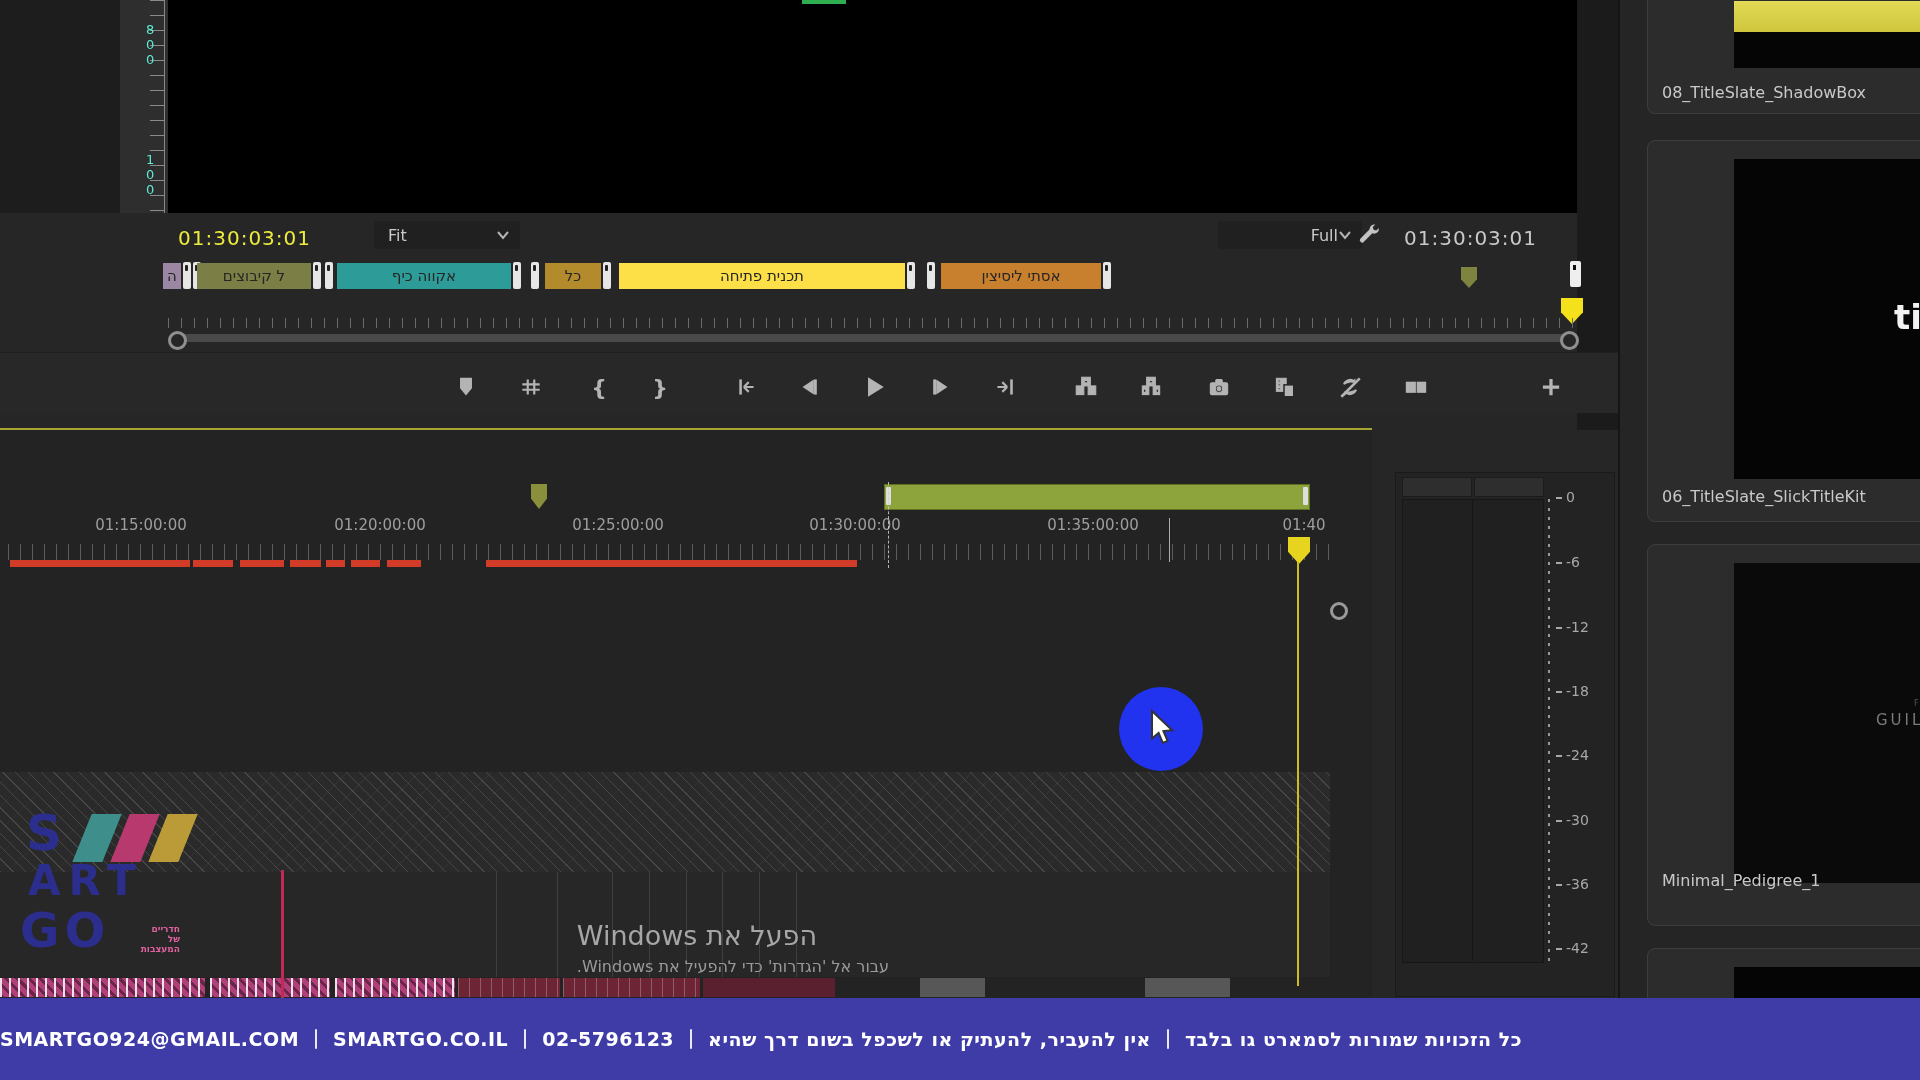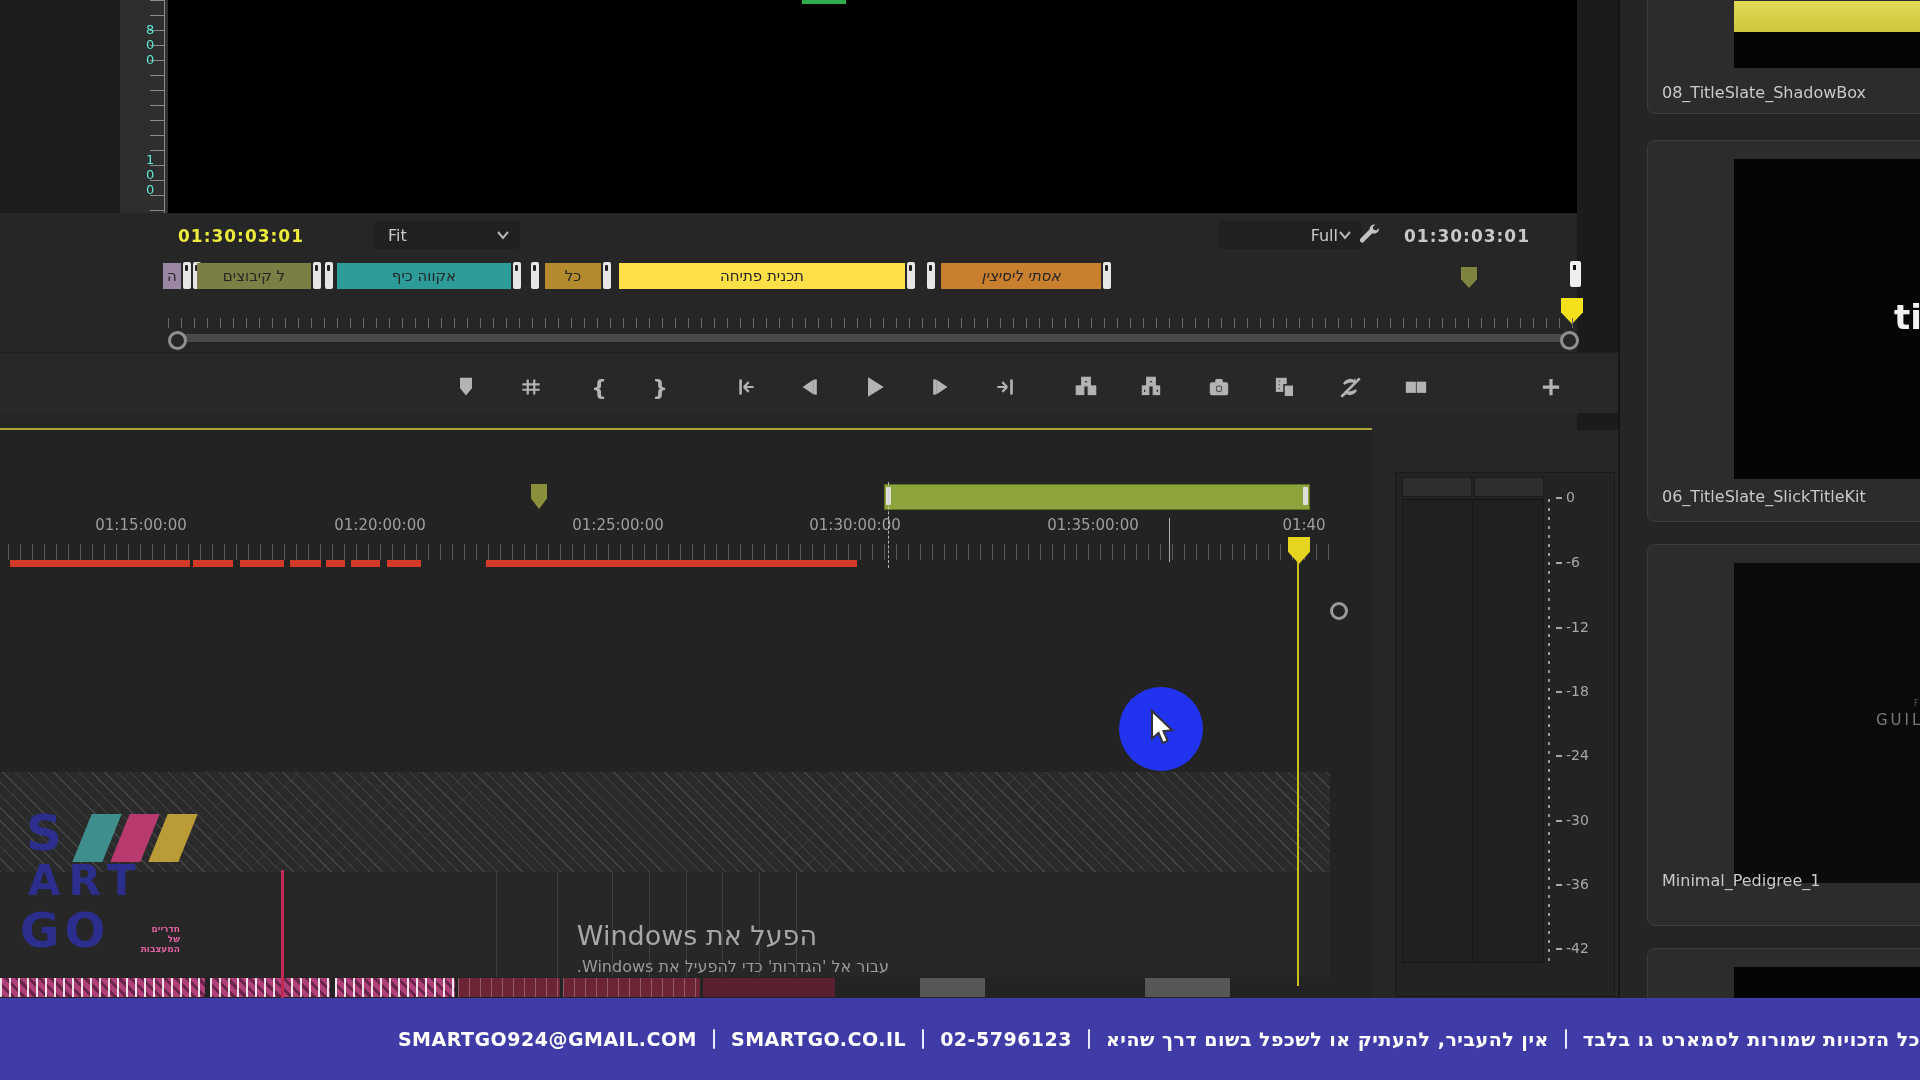--- a/index.html
+++ b/index.html
@@ -12,36 +12,36 @@
   .left-col{left:0;top:0;width:120px;height:213px;background:#1d1d1d;}
   .vruler{left:120px;top:0;width:48px;height:213px;background:#2e2e2e;}
   .vruler-line{left:44px;top:0;width:1px;height:213px;background:#8a8a8a;}
   .vruler-ticks{left:30px;top:0;width:14px;height:213px;
      background:repeating-linear-gradient(180deg,#8a8a8a 0 1px,transparent 1px 15px);}
   .vruler-num{left:6px;width:14px;color:#5eead4;font-size:13px;line-height:15px;text-align:left;word-break:break-all;margin-left:20px;}
   .video{left:168px;top:0;width:1409px;height:213px;background:#000;}
   .video-sliver{left:634px;top:0;width:44px;height:4px;background:#2fae4f;}
   .mon-gap{left:1577px;top:0;width:41px;height:430px;background:#1b1b1b;}
 
-  .tc{font-weight:bold;font-size:17px;letter-spacing:1px;}
+  .tc{font-weight:normal;font-size:20px;letter-spacing:1px;}
   .tc-left{left:178px;top:226px;color:#ecec3d;}
   .tc-right{left:1404px;top:226px;color:#c9c9c9;}
   .select{top:221px;height:28px;background:#202020;border-radius:3px;color:#c9c9c9;
           font-size:16px;display:flex;align-items:center;padding:0 10px 0 14px;justify-content:space-between;}
   .sel-fit{left:374px;width:122px;text-align:center;}
   .sel-full{left:1218px;width:120px;justify-content:flex-end;}
   .chev svg{display:block;}
   .wrench{left:1354px;top:222px;width:27px;height:27px;}
   .wrench svg{width:27px;height:27px;fill:#c2c2c2;}
 
   
   .clip{top:263px;height:26px;position:absolute;display:flex;align-items:center;justify-content:center;
         color:#26262б;color:#262626;font-size:15px;overflow:hidden;white-space:nowrap;}
   .c-purple{background:#9b87a3;} .c-olive{background:#7b7f45;} .c-teal{background:#2d9c99;}
-  .c-gold{background:#b38b2d;} .c-red{background:#fde047;} .c-orange{background:#c87f2e;font-style:italic;}
+  .c-gold{background:#b38b2d;} .c-red{background:#fde047;} .c-orange{background:#c87f2e;}
   .bracket{position:absolute;top:262px;width:8px;height:27px;background:#e6e6e6;border-radius:2px;}
   .bracket::after{content:"";position:absolute;top:3px;left:2px;width:3px;height:6px;background:#222;border-radius:1px;}
   .mini-marker{left:1461px;top:267px;width:16px;height:21px;background:#7e8440;
      clip-path:polygon(0 0,100% 0,100% 58%,50% 100%,0 58%);}
   .end-bracket{left:1570px;top:261px;width:11px;height:26px;background:#efefef;border-radius:2px;}
   .end-bracket::after{content:"";position:absolute;top:4px;left:3px;width:3px;height:5px;background:#111;}
   .mini-playhead{left:1561px;top:298px;width:22px;height:26px;background:#f4e11c;
      clip-path:polygon(0 0,100% 0,100% 55%,50% 100%,0 55%);}
   .mini-ruler{left:168px;top:318px;width:1409px;height:10px;
      background:repeating-linear-gradient(90deg,#696969 0 1px,transparent 1px 13px);}
@@ -114,21 +114,21 @@
   .rpanel{left:1618px;top:0;width:302px;height:998px;background:#252525;border-left:2px solid #151515;position:absolute;}
   .card{position:absolute;left:27px;width:320px;border:1px solid #3d3d3d;border-radius:8px;background:#2c2c2c;}
   .thumb{position:absolute;left:86px;background:#050505;}
   .card-label{position:absolute;left:14px;font-size:16px;color:#c9c9c9;white-space:nowrap;}
   .thumb-yellow{background:linear-gradient(180deg,#e3da55 0,#cfc63e 100%);}
   .tit-text{position:absolute;color:#f2f2f2;font-weight:800;font-size:34px;}
   .guiller{position:absolute;color:#7a7a7a;font-size:15px;letter-spacing:3px;}
   .guiller-sm{position:absolute;color:#555;font-size:8px;letter-spacing:1px;}
 
   
-  .banner{left:0;top:998px;width:1920px;height:82px;background:#3f3ba7;display:flex;align-items:center;justify-content:flex-end;position:absolute;}
+  .banner{left:0;top:998px;width:1920px;height:82px;background:#3f3ba7;display:flex;align-items:center;justify-content:flex-start;position:absolute;}
   .banner .inner{display:flex;align-items:center;gap:16px;color:#fff;font-size:19px;font-weight:bold;letter-spacing:.5px;white-space:nowrap;}
   .bsep{width:2px;height:20px;background:#e8e8f8;border-radius:1px;}
 
   
   .cursor-circle{left:1119px;top:687px;width:84px;height:84px;border-radius:50%;background:#2133ee;position:absolute;}
   .cursor-arrow{position:absolute;left:30px;top:22px;}
 </style>
 </head>
 <body>
 

